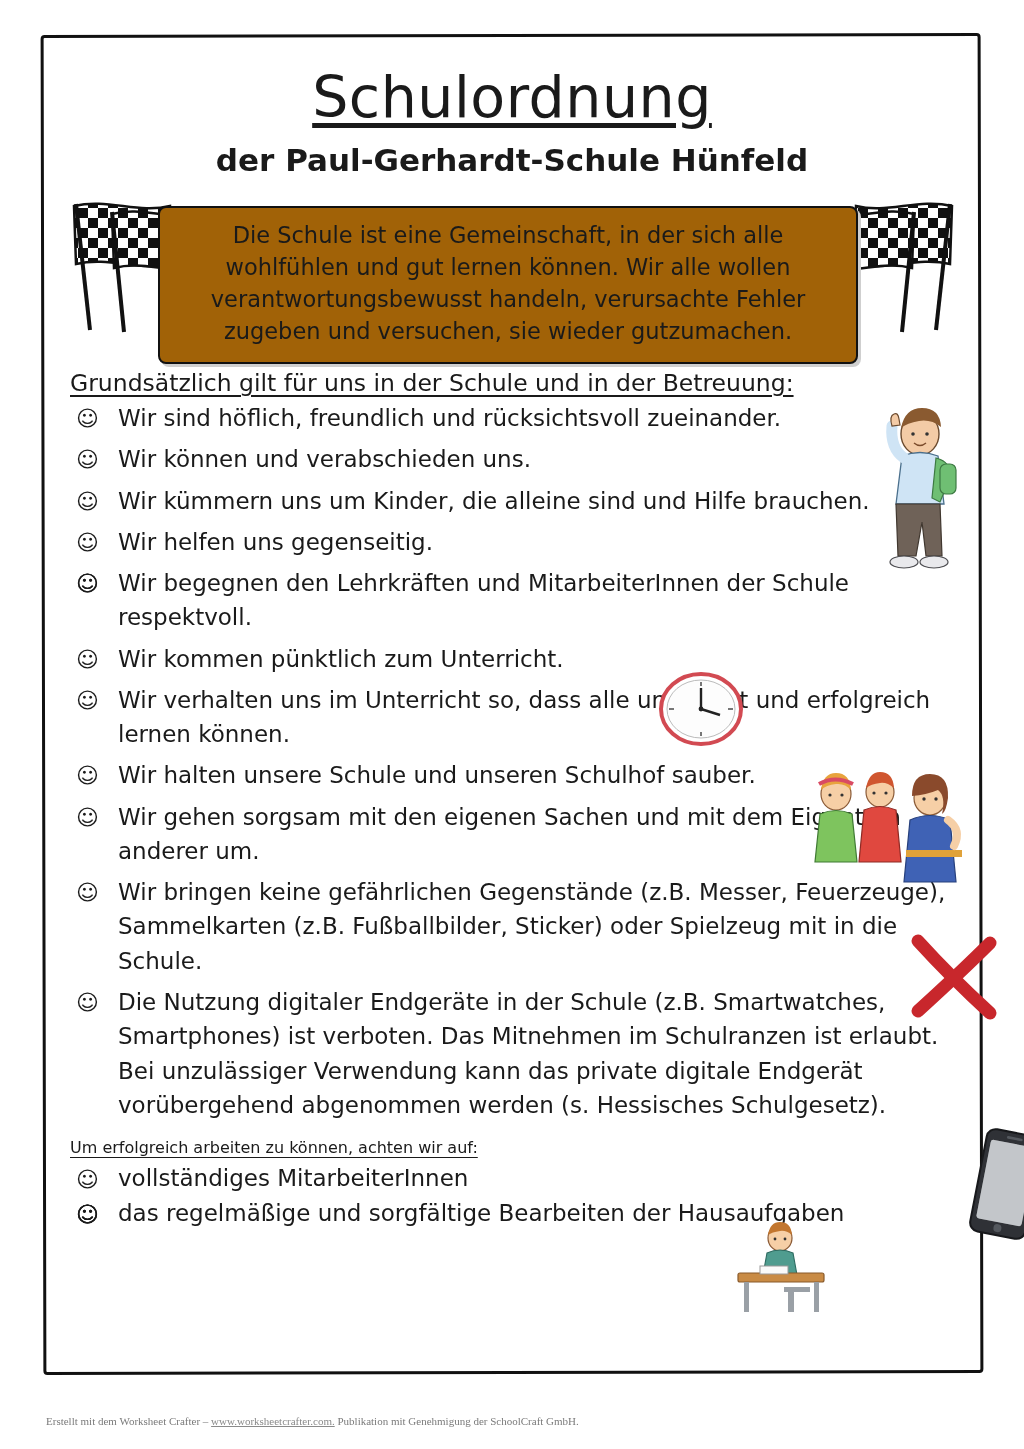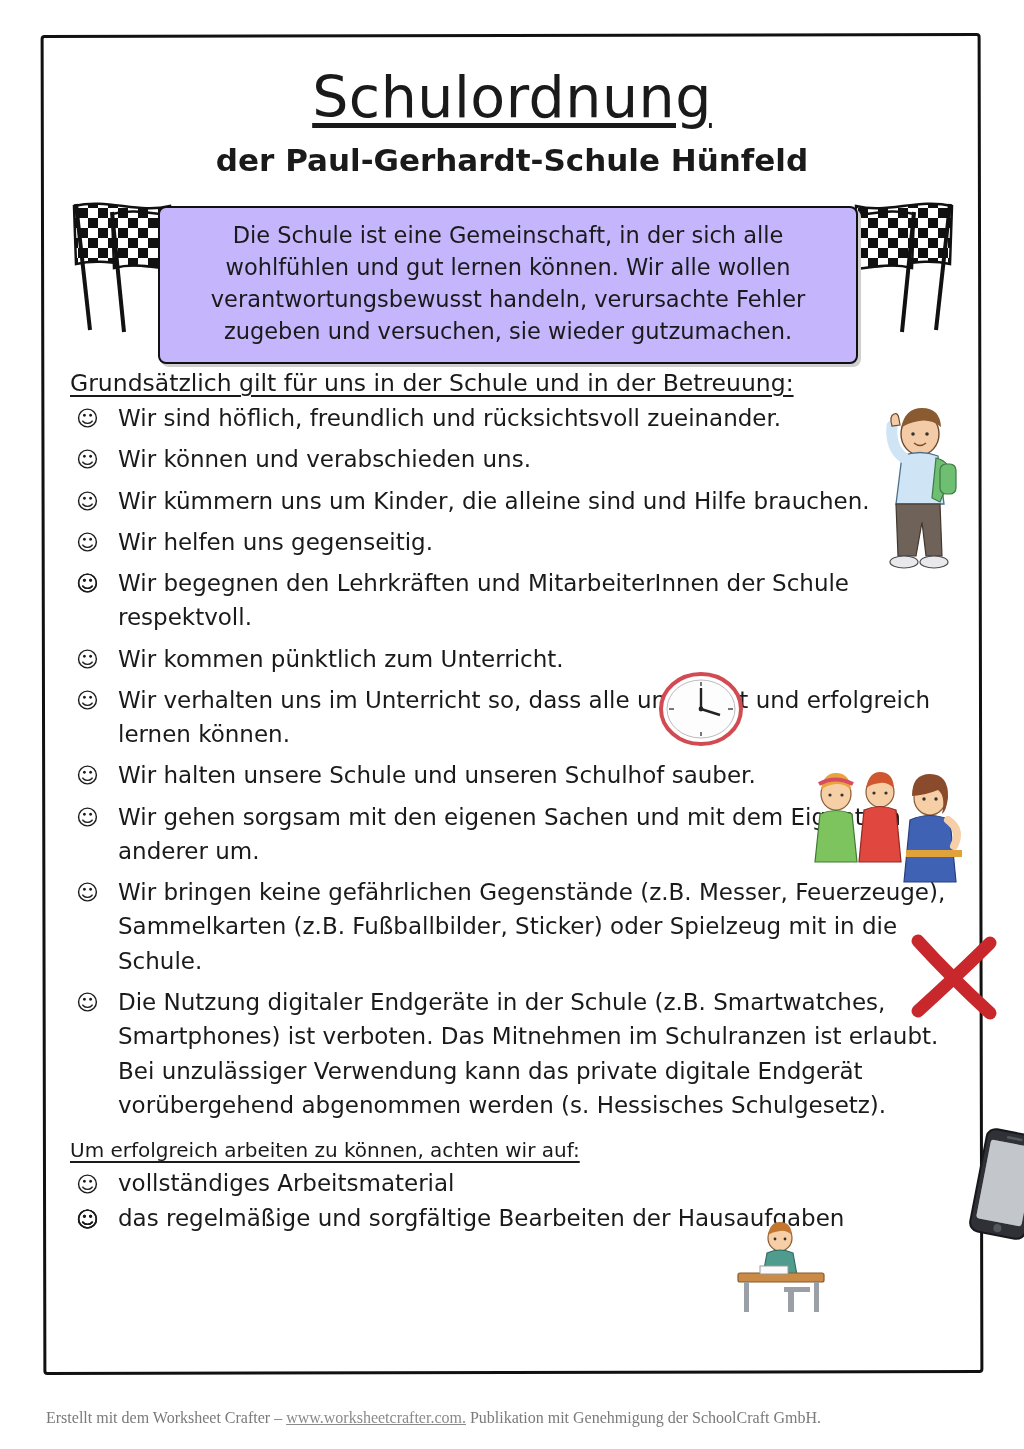--- a/index.html
+++ b/index.html
@@ -67,21 +67,21 @@
     left: 96px;
     top: 14px;
     width: 700px;
     box-sizing: border-box;
     border: 2px solid #111;
     border-radius: 8px;
     padding: 12px 24px 14px 24px;
     text-align: center;
     font-size: 22.5px;
     line-height: 1.42;
-    background: #c4b5fd;
+    background: #a16207;
     box-shadow: 3px 3px 0 #cfcfcf;
   }
   .flag {
     position: absolute;
     top: 6px;
   }
   .flag.left { left: 6px; }
   .flag.right { right: 4px; }
 
   .section-head {
@@ -108,32 +108,32 @@
     left: 14px;
     top: 1px;
     font-size: 22px;
     line-height: 1.5;
   }
   ul.rules.compact li {
     margin-bottom: 2px;
     line-height: 1.45;
   }
   .section-head2 {
-    font-size: 20px;
+    font-size: 16px;
     text-decoration: underline;
     text-underline-offset: 4px;
     margin: 16px 0 5px 8px;
   }
   
   .footer {
     position: absolute;
     left: 46px;
     bottom: 22px;
     width: 940px;
-    font-size: 16px;
+    font-size: 11px;
     color: #7a7a7a;
     font-family: "Liberation Serif", serif;
   }
   .footer .link {
     color: #8a8a8a;
     text-decoration: underline;
   }
   
   .art { position: absolute; }
   .art-boy { right: -6px; top: 352px; width: 110px; height: 190px; }
@@ -201,21 +201,21 @@
       <li><span class="smiley">☺</span><span>Wir verhalten uns im Unterricht so, dass alle ungestört und erfolgreich lernen können.</span></li>
       <li><span class="smiley">☺</span><span>Wir halten unsere Schule und unseren Schulhof sauber.</span></li>
       <li><span class="smiley">☺</span><span>Wir gehen sorgsam mit den eigenen Sachen und mit dem Eigentum anderer um.</span></li>
       <li><span class="smiley">☺</span><span>Wir bringen keine gefährlichen Gegenstände (z.B. Messer, Feuerzeuge), Sammelkarten (z.B. Fußballbilder, Sticker) oder Spielzeug mit in die Schule.</span></li>
       <li><span class="smiley">☺</span><span>Die Nutzung digitaler Endgeräte in der Schule (z.B. Smartwatches, Smartphones) ist verboten. Das Mitnehmen im Schulranzen ist erlaubt. Bei unzulässiger Verwendung kann das private digitale Endgerät vorübergehend  abgenommen werden (s. Hessisches Schulgesetz).</span></li>
     </ul>
 
     <div class="section-head2">Um erfolgreich arbeiten zu können, achten wir auf:</div>
 
     <ul class="rules compact">
-      <li><span class="smiley">☺</span><span>vollständiges Arbeitsmaterial</span></li>
+      <li><span class="smiley">☺</span><span>vollständiges MitarbeiterInnen</span></li>
       <li><span class="smiley">☺</span></li>
       <li><span class="smiley">☺</span></li>
       <li><span class="smiley">☺</span><span>das regelmäßige und sorgfältige Bearbeiten der Hausaufgaben</span></li>
     </ul>
 
     <svg class="art art-boy" viewBox="0 0 110 190">
       <ellipse cx="62" cy="36" rx="19" ry="21" fill="#f3cba6" stroke="#6b4a2e" stroke-width="1.4"></ellipse>
       <path d="M43,30 q4,-20 21,-20 q18,0 19,19 q-10,-8 -22,-6 q-12,2 -18,7z" fill="#8a5a30"></path>
       <circle cx="55" cy="36" r="1.8" fill="#333"></circle>
       <circle cx="69" cy="36" r="1.8" fill="#333"></circle>

